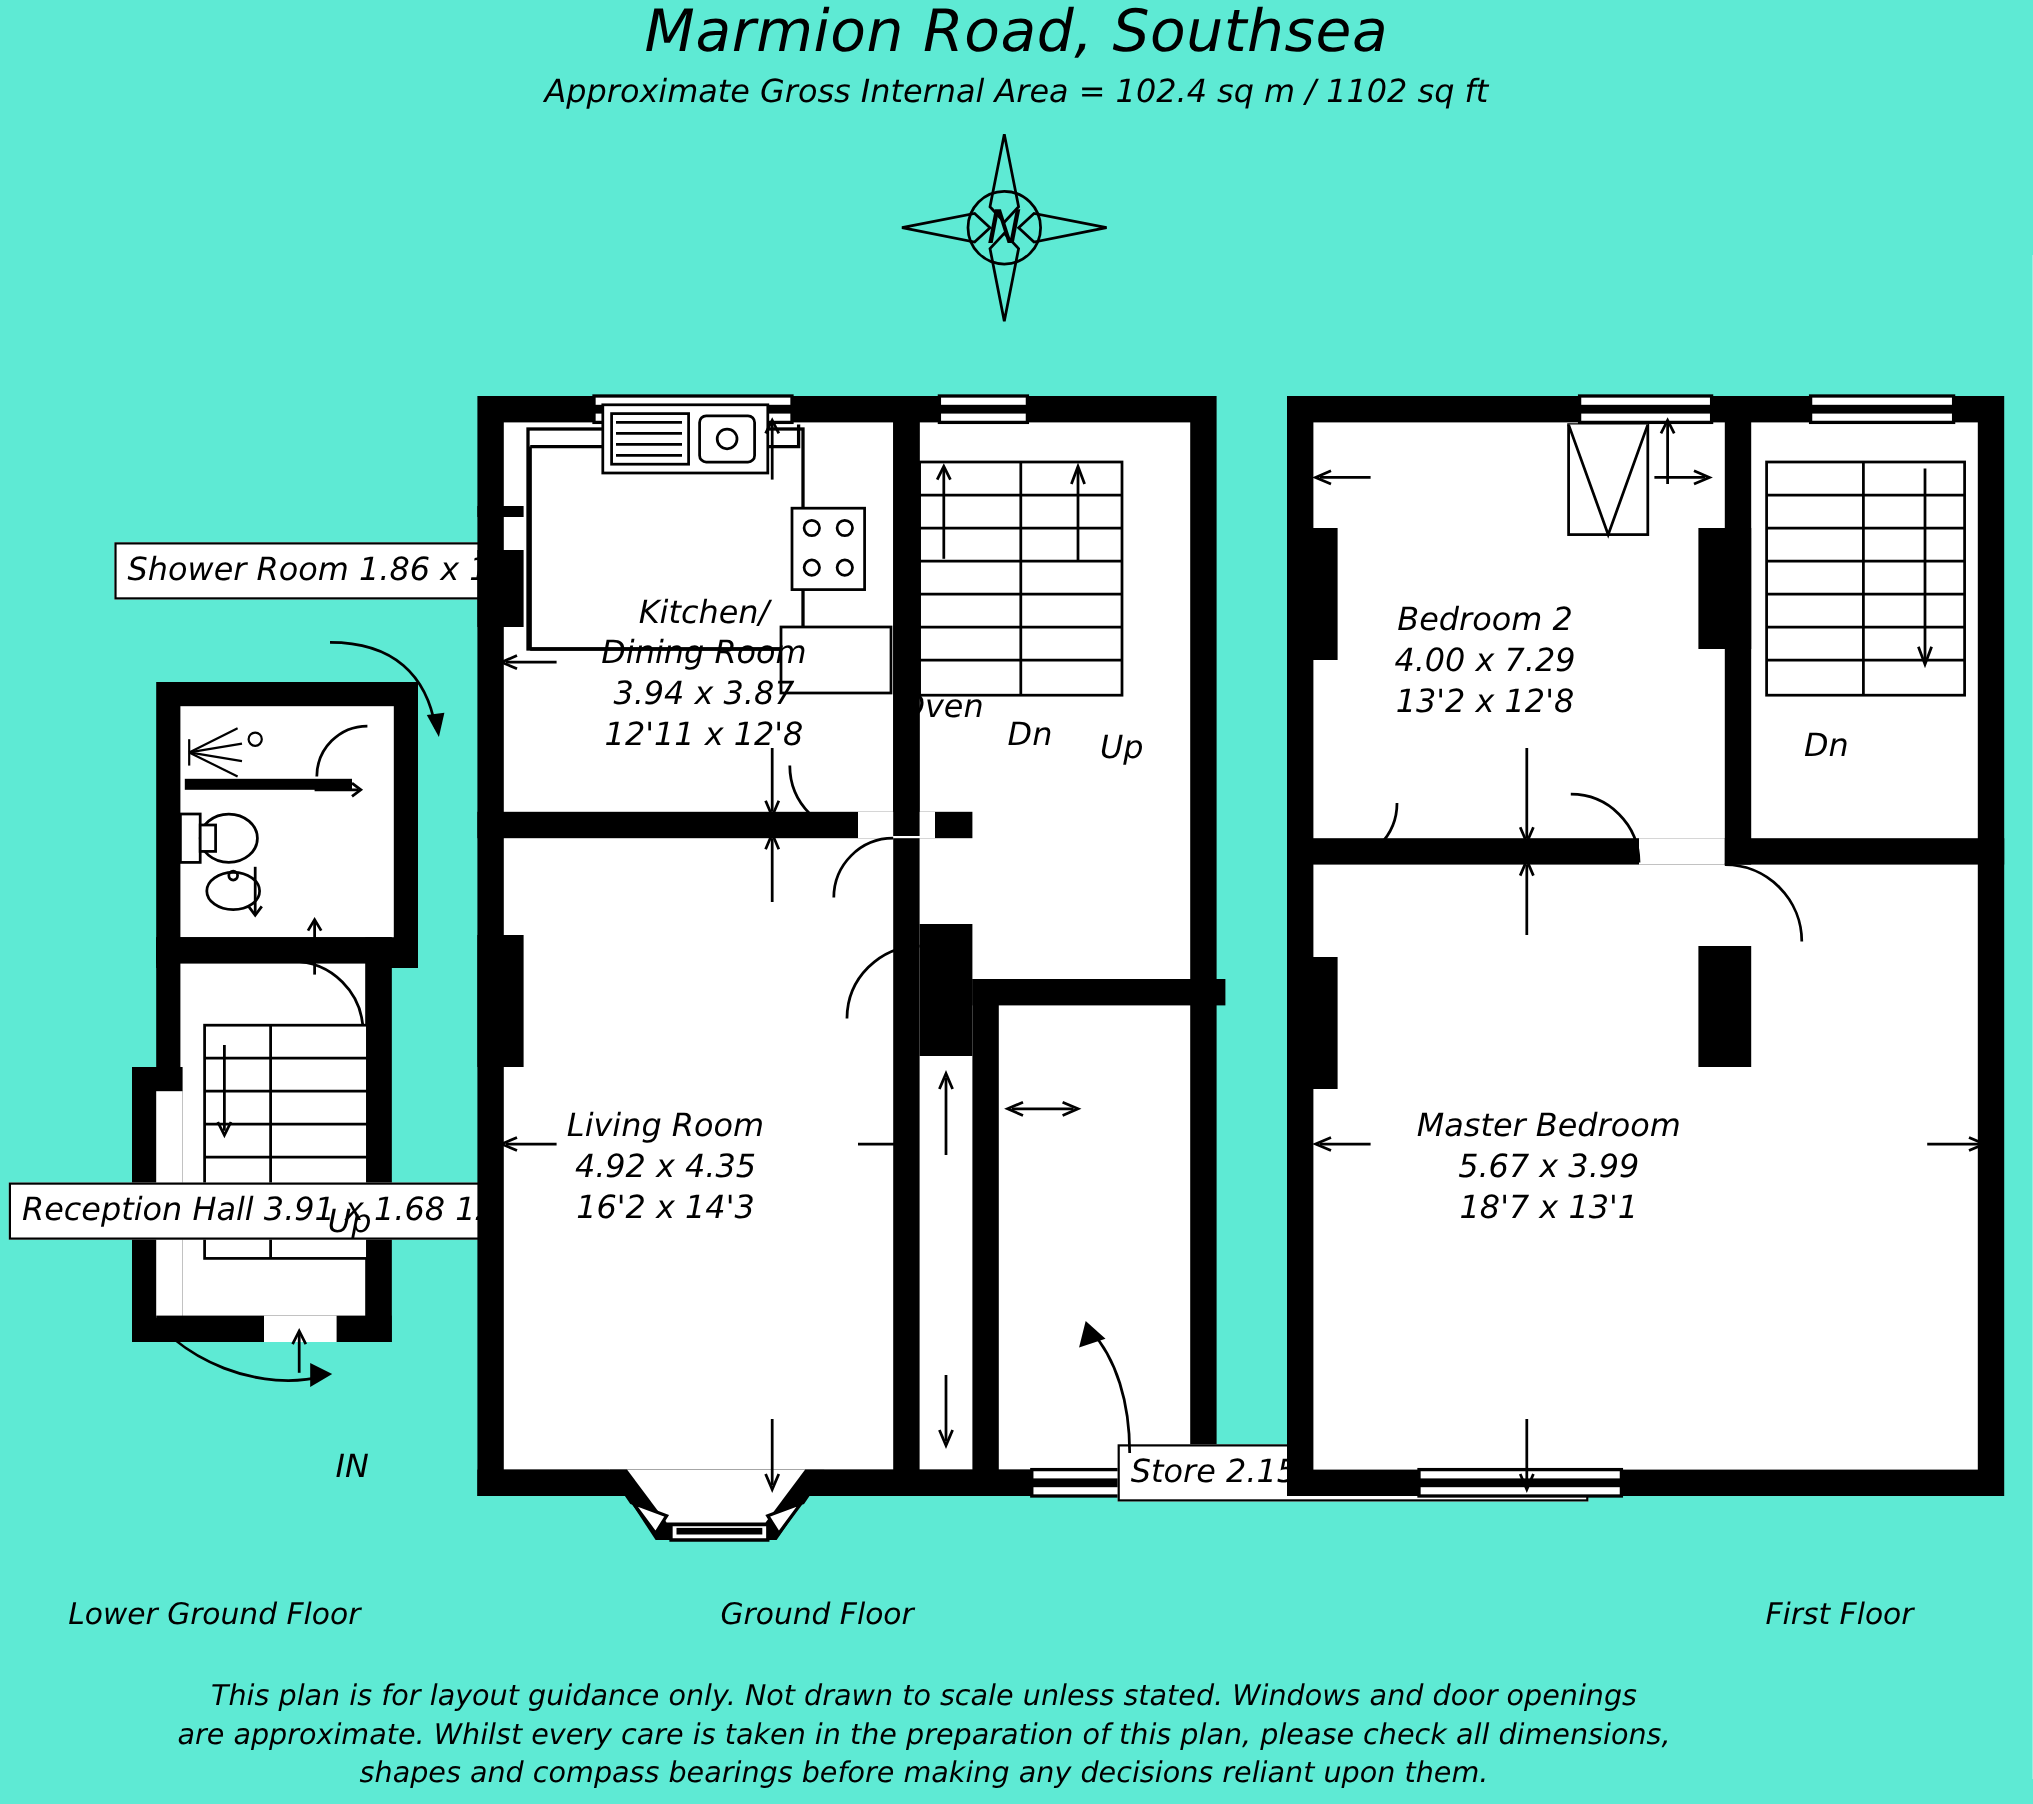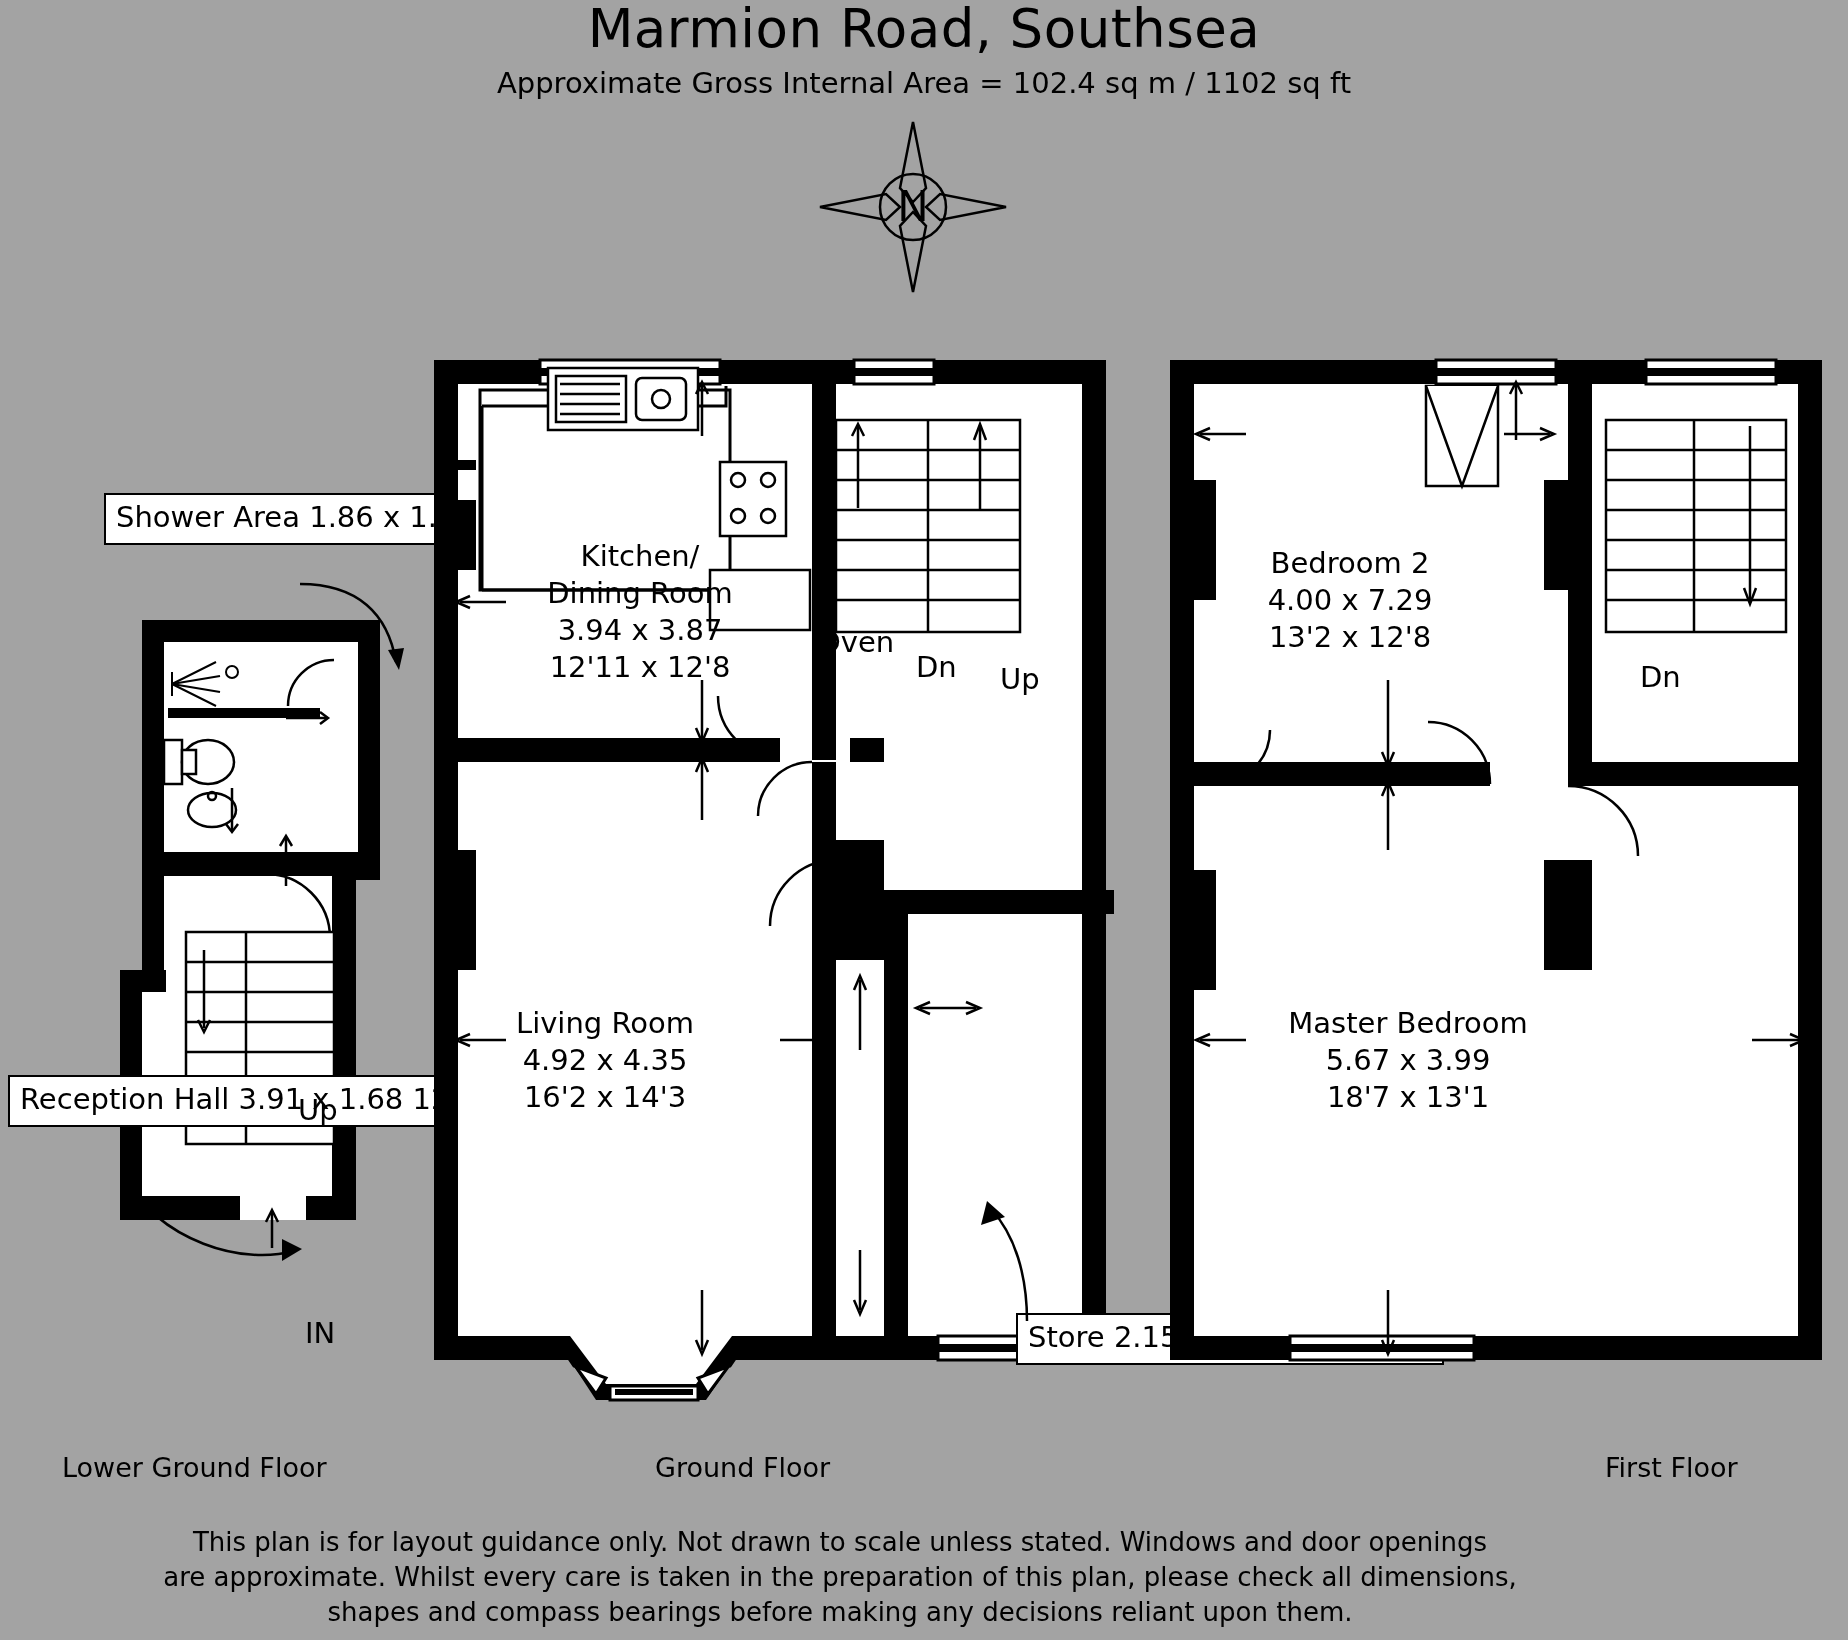--- a/index.html
+++ b/index.html
@@ -9,21 +9,22 @@
   }
   body {
     font-family: "DejaVu Sans", sans-serif;
     color: #000000;
   }
   #page {
     position: relative;
     width: 1848px;
     height: 1640px;
     overflow: hidden;
-    background: #a3a3a3;
+    background: #5eead4;
+    font-style: italic;
   }
   .abs { position: absolute; }
   .ctr { text-align: center; }
 
   
   #title {
     top: -2px;
     left: 0;
     width: 1848px;
     font-size: 53px;
@@ -171,21 +172,21 @@
         <path d="M106 224 L112 232 L118 224"></path>
         <line x1="166" y1="238" x2="166" y2="286"></line>
         <path d="M160 246 L166 236 L172 246"></path>
         <line x1="152" y1="612" x2="152" y2="648"></line>
         <path d="M146 622 L152 610 L158 622"></path>
       </g>
     </svg>
   </div>
 
   <div class="abs callout" style="left:104px; top:493px;">
-    <span class="ln">Shower Area</span>
+    <span class="ln">Shower Room</span>
     <span class="ln">1.86 x 1.67</span>
     <span class="ln">6'1 x 5'6</span>
   </div>
 
   <div class="abs" style="left:300px; top:580px;">
     <svg width="130" height="110" viewBox="0 0 130 110">
       <path d="M0 4 C 58 4 88 34 96 82" class="stroke" stroke-width="2.5"></path>
       <path d="M88 70 L99 90 L104 68" fill="#000"></path>
     </svg>
   </div>

